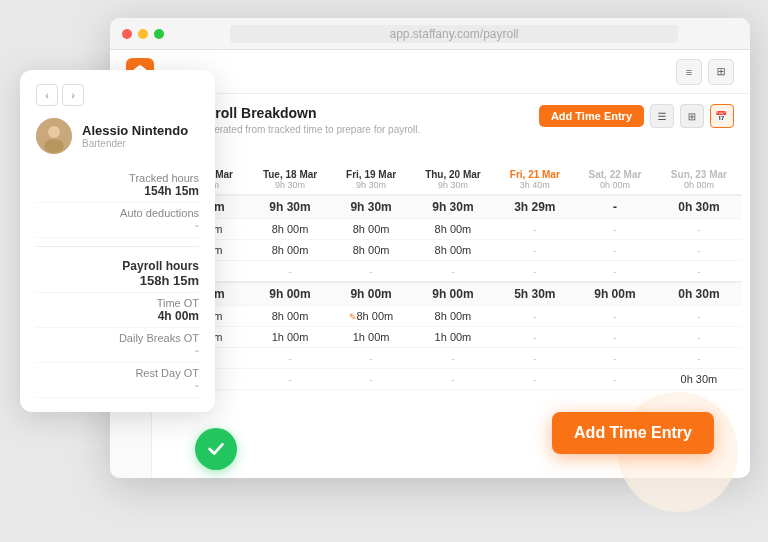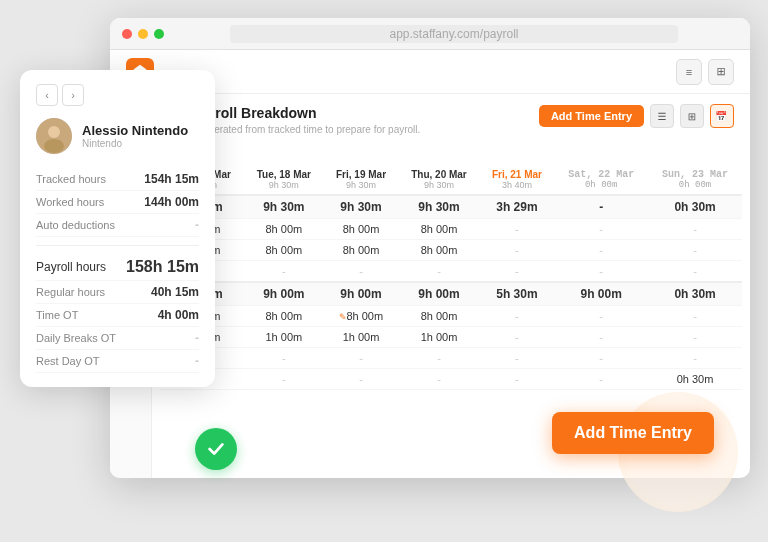--- a/index.html
+++ b/index.html
@@ -208,21 +208,20 @@
       font-size: 9px;
       color: #aaa;
       font-weight: 400;
     }
     .cal-table thead tr th.today {
       color: #f97316;
     }
     .cal-table thead tr th.today .day-name { color: #f97316; }
     .cal-table thead tr th.weekend {
       color: #ccc;
-      font-family: Liberation Mono, monospace;
     }
     .cal-table thead tr th.weekend .day-name { color: #bbb; }
 
     .cal-table tbody tr td {
       padding: 4px 6px;
       text-align: center;
       color: #333;
       font-size: 11px;
       border-bottom: 1px solid #f5f5f5;
       min-width: 60px;
@@ -288,36 +287,37 @@
     .user-name {
       font-size: 13px; font-weight: 700; color: #222;
     }
     .user-role {
       font-size: 10px; color: #aaa;
     }
 
     .stat-row {
       display: flex;
       justify-content: space-between;
-      align-items: center;
+      align-items: flex-end;
       padding: 4px 0;
       border-bottom: 1px solid #f5f5f5;
+      flex-direction: column;
     }
     .stat-label {
       font-size: 11px; color: #888;
     }
     .stat-value {
       font-size: 12px; font-weight: 600; color: #333;
     }
     .stat-value.dash-val { color: #ccc; }
     .section-divider {
       height: 1px; background: #eee; margin: 8px 0;
     }
-    .stat-row.bold-row .stat-label { font-weight: 400; color: #333; font-size: 12px; }
-    .stat-row.bold-row .stat-value { font-weight: 700; color: #333; font-size: 16px; }
+    .stat-row.bold-row .stat-label { font-weight: 700; color: #333; font-size: 12px; }
+    .stat-row.bold-row .stat-value { font-weight: 700; color: #333; font-size: 13px; }
 
     
     .float-btn {
       position: absolute;
       bottom: 88px;
       right: 54px;
       background: #f97316;
       color: #fff;
       border: none;
       border-radius: 8px;
@@ -541,46 +541,38 @@
   <div class="card-user">
     <div class="avatar">
       <svg viewBox="0 0 36 36">
         <circle cx="18" cy="18" r="18" fill="#c9a87c"></circle>
         <circle cx="18" cy="14" r="6" fill="#e8c9a0"></circle>
         <ellipse cx="18" cy="28" rx="10" ry="7" fill="#b8975f"></ellipse>
       </svg>
     </div>
     <div>
       <div class="user-name">Alessio Nintendo</div>
-      <div class="user-role">Nintendo</div>
+      <div class="user-role">Bartender</div>
     </div>
   </div>
 
   <div class="stat-row">
     <span class="stat-label">Tracked hours</span>
     <span class="stat-value">154h 15m</span>
   </div>
   <div class="stat-row">
-    <span class="stat-label">Worked hours</span>
-    <span class="stat-value">144h 00m</span>
-  </div>
-  <div class="stat-row">
     <span class="stat-label">Auto deductions</span>
     <span class="stat-value dash-val">-</span>
   </div>
 
   <div class="section-divider"></div>
 
   <div class="stat-row bold-row">
     <span class="stat-label">Payroll hours</span>
     <span class="stat-value">158h 15m</span>
-  </div>
-  <div class="stat-row">
-    <span class="stat-label">Regular hours</span>
-    <span class="stat-value">40h 15m</span>
   </div>
   <div class="stat-row">
     <span class="stat-label">Time OT</span>
     <span class="stat-value">4h 00m</span>
   </div>
   <div class="stat-row">
     <span class="stat-label">Daily Breaks OT</span>
     <span class="stat-value dash-val">-</span>
   </div>
   <div class="stat-row">

